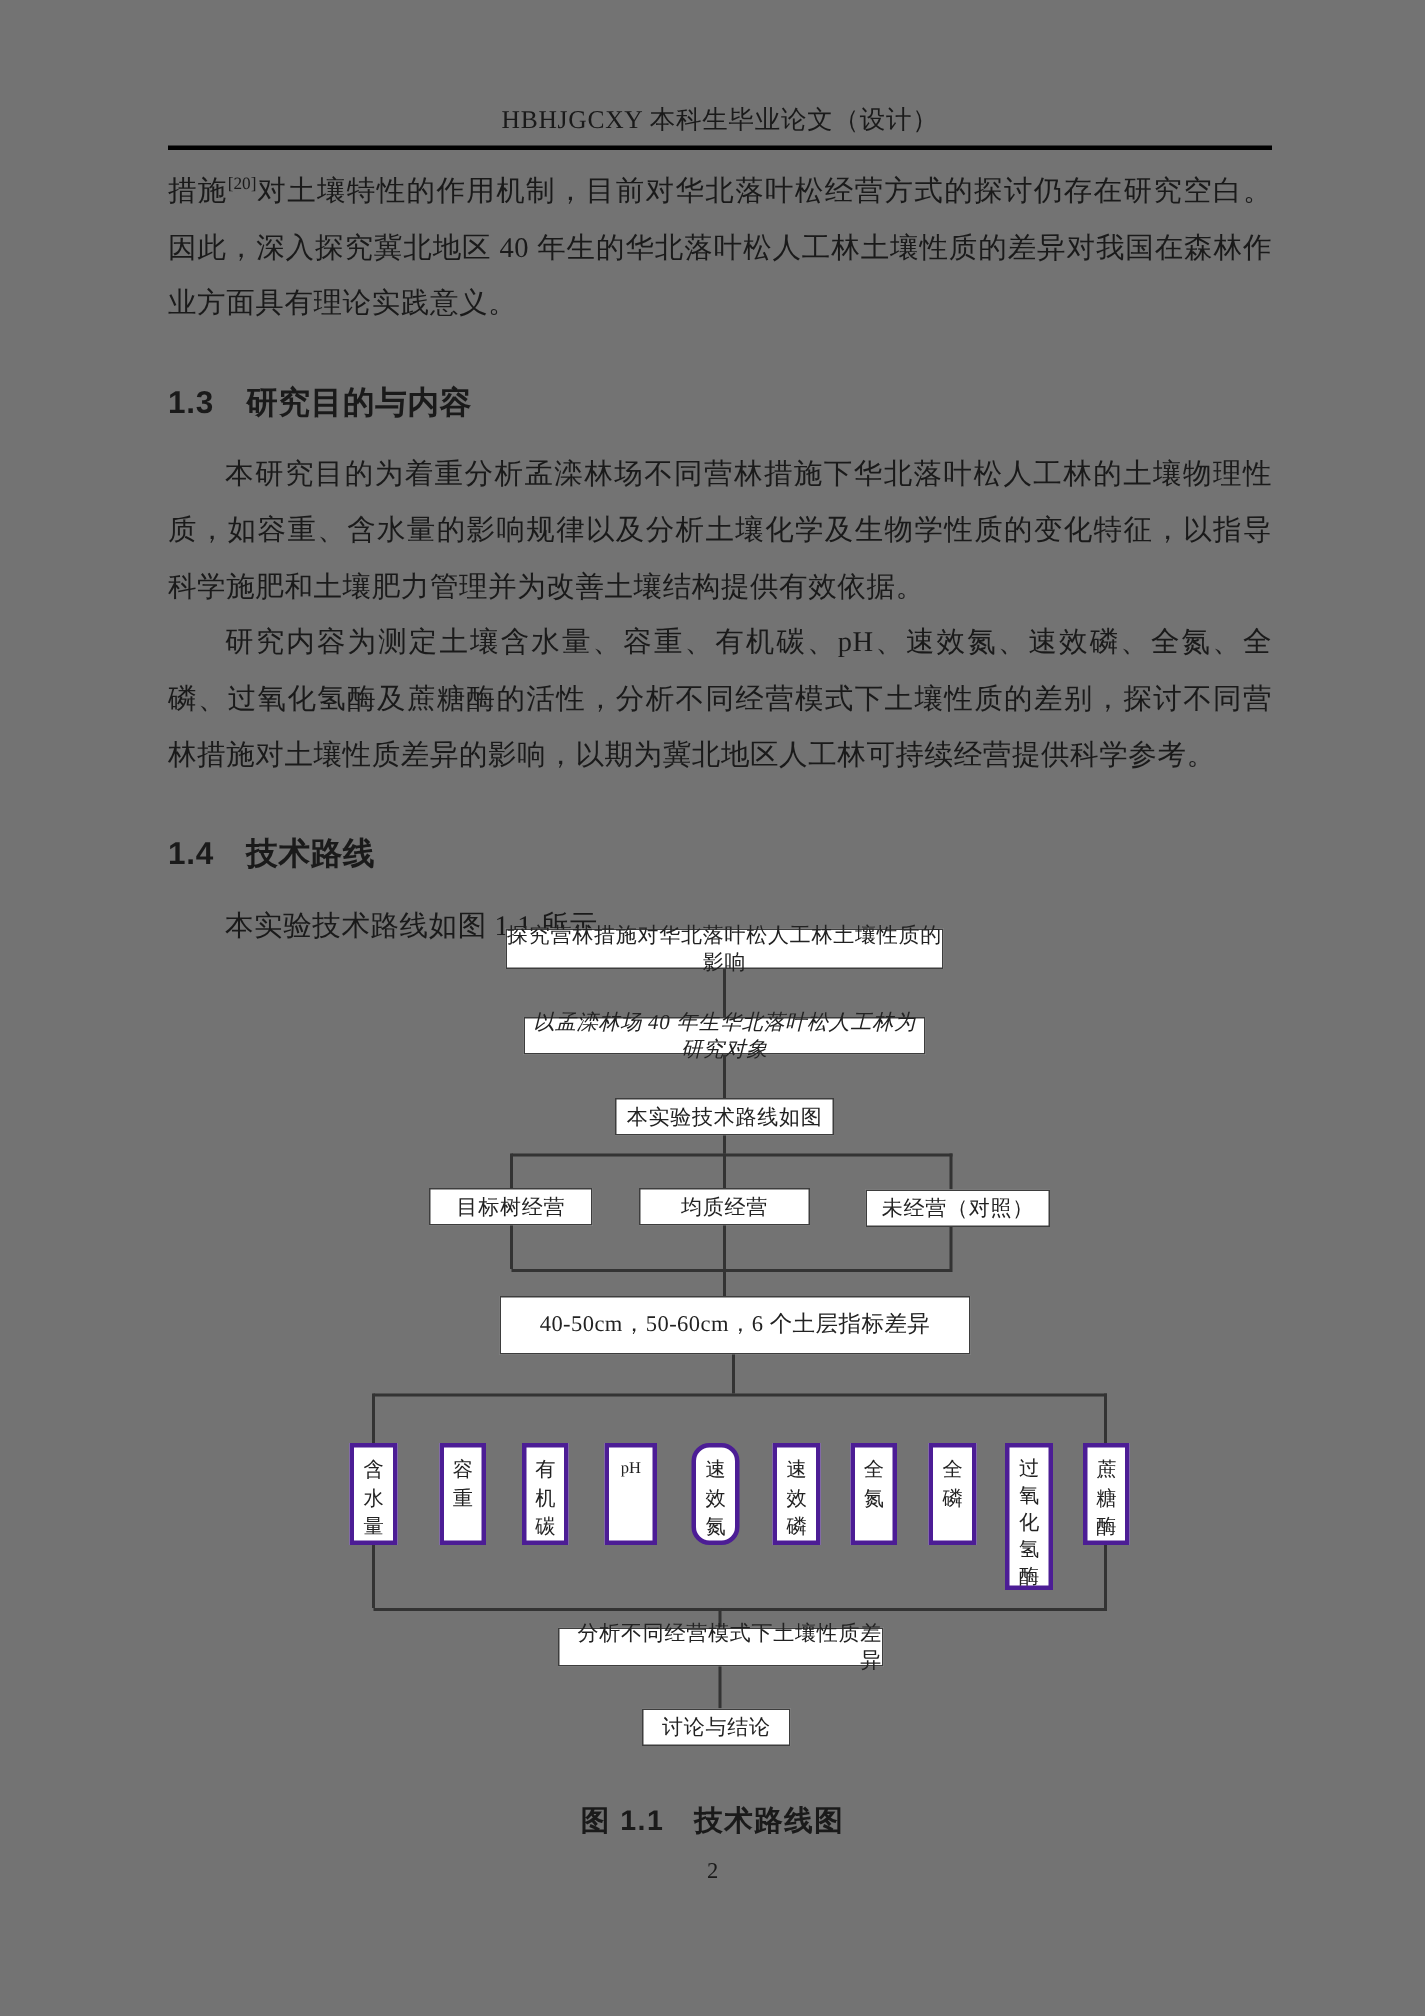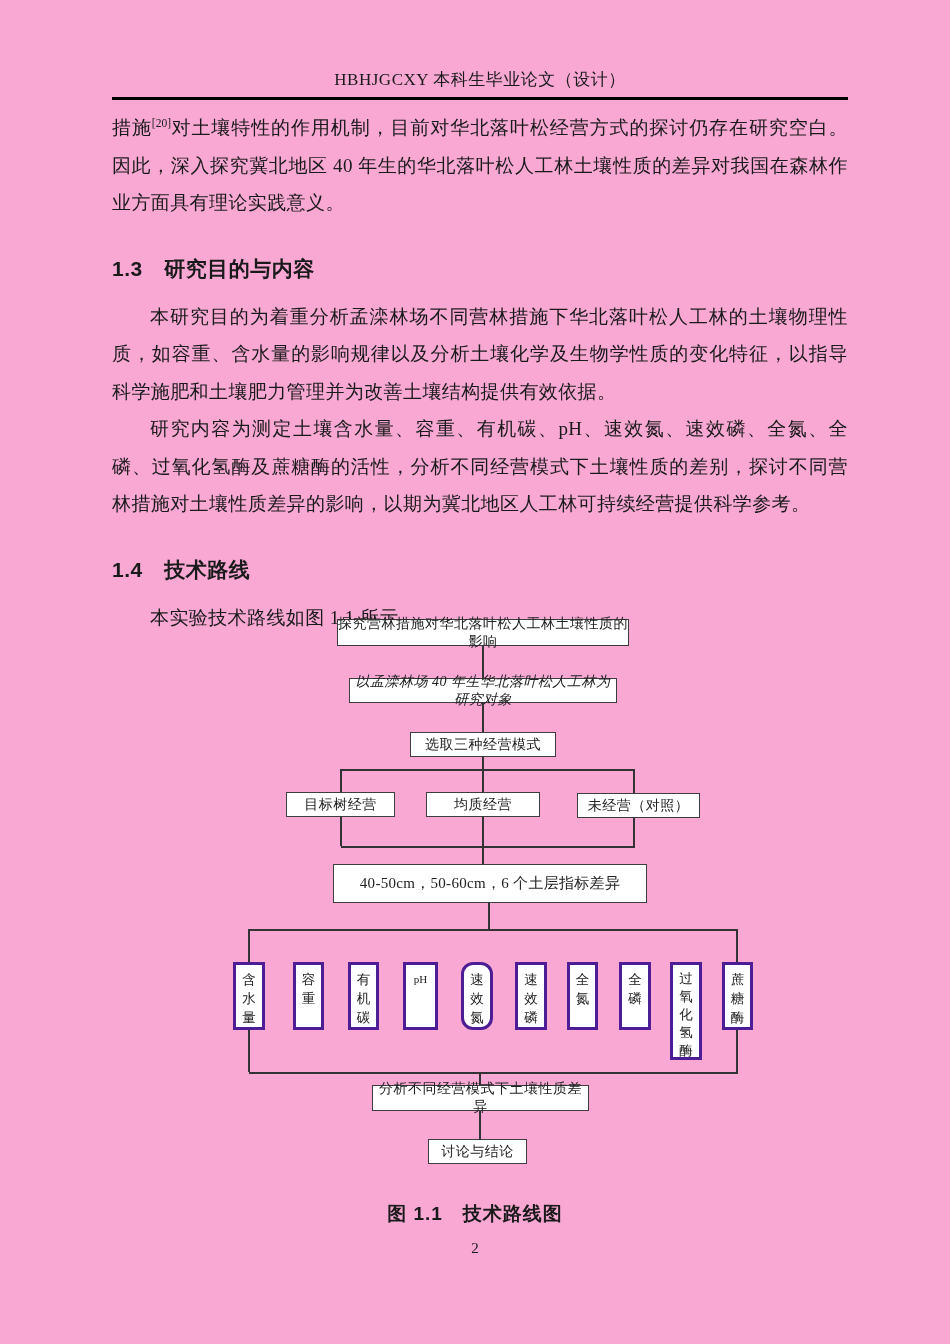--- a/index.html
+++ b/index.html
@@ -2,21 +2,21 @@
 <html><head>
 <meta charset="utf-8">
 <style>
   * { margin: 0; padding: 0; box-sizing: border-box; }
   html, body { background: #888; }
   .page {
     position: relative;
     width: 950px;
     height: 1344px;
     margin: 0 auto;
-    background: #f9a8d4;
+    background: #737373;
     font-family: "Liberation Serif", "DejaVu Serif", serif;
     color: #1a1a1a;
     overflow: hidden;
   }
   .content { margin: 0 102px 0 112px; }
 
   
   .running-header {
     padding-top: 70px;
     text-align: center;
@@ -137,21 +137,21 @@
   </div>
 
   <div class="flowchart">
 
     <div class="fc-box" style="left:337px; top:4px; width:292px; height:27px;">探究营林措施对华北落叶松人工林土壤性质的影响</div>
     <div class="vl" style="left:482px; top:31px; height:32px;"></div>
 
     <div class="fc-box" style="left:349px; top:63px; width:268px; height:25px;font-style:italic;">以孟滦林场 40 年生华北落叶松人工林为研究对象</div>
     <div class="vl" style="left:482px; top:88px; height:29px;"></div>
 
-    <div class="fc-box" style="left:410px; top:117px; width:146px; height:25px;">选取三种经营模式</div>
+    <div class="fc-box" style="left:410px; top:117px; width:146px; height:25px;">本实验技术路线如图</div>
     <div class="vl" style="left:482px; top:142px; height:12px;"></div>
 
     <div class="hl" style="left:341px; top:154px; width:294px;"></div>
     <div class="vl" style="left:340px; top:154px; height:23px;"></div>
     <div class="vl" style="left:482px; top:154px; height:23px;"></div>
     <div class="vl" style="left:633px; top:154px; height:24px;"></div>
 
     <div class="fc-box" style="left:286px; top:177px; width:109px; height:25px;">目标树经营</div>
     <div class="fc-box" style="left:426px; top:177px; width:114px; height:25px;">均质经营</div>
     <div class="fc-box" style="left:577px; top:178px; width:123px; height:25px;">未经营（对照）</div>
@@ -179,20 +179,20 @@
     <div class="ind ind-7">全氮</div>
     <div class="ind ind-8">全磷</div>
     <div class="ind ind-9">过氧化氢酶</div>
     <div class="ind ind-10">蔗糖酶</div>
 
     <div class="vl" style="left:248px; top:415px; height:42px;"></div>
     <div class="vl" style="left:736px; top:415px; height:42px;"></div>
     <div class="hl" style="left:249px; top:457px; width:489px;"></div>
     <div class="vl" style="left:479px; top:457px; height:13px;"></div>
 
-    <div class="fc-box" style="left:372px; top:470px; width:217px; height:26px;">分析不同经营模式下土壤性质差异</div>
+    <div class="fc-box" style="left:372px; top:470px; width:217px; height:26px;text-align:right;">分析不同经营模式下土壤性质差异</div>
     <div class="vl" style="left:479px; top:496px; height:28px;"></div>
     <div class="fc-box" style="left:428px; top:524px; width:99px; height:25px;">讨论与结论</div>
   </div>
 
   <div class="fig-caption">图 1.1　技术路线图</div>
   <div class="page-number">2</div>
 </div>
 
 </body></html>

